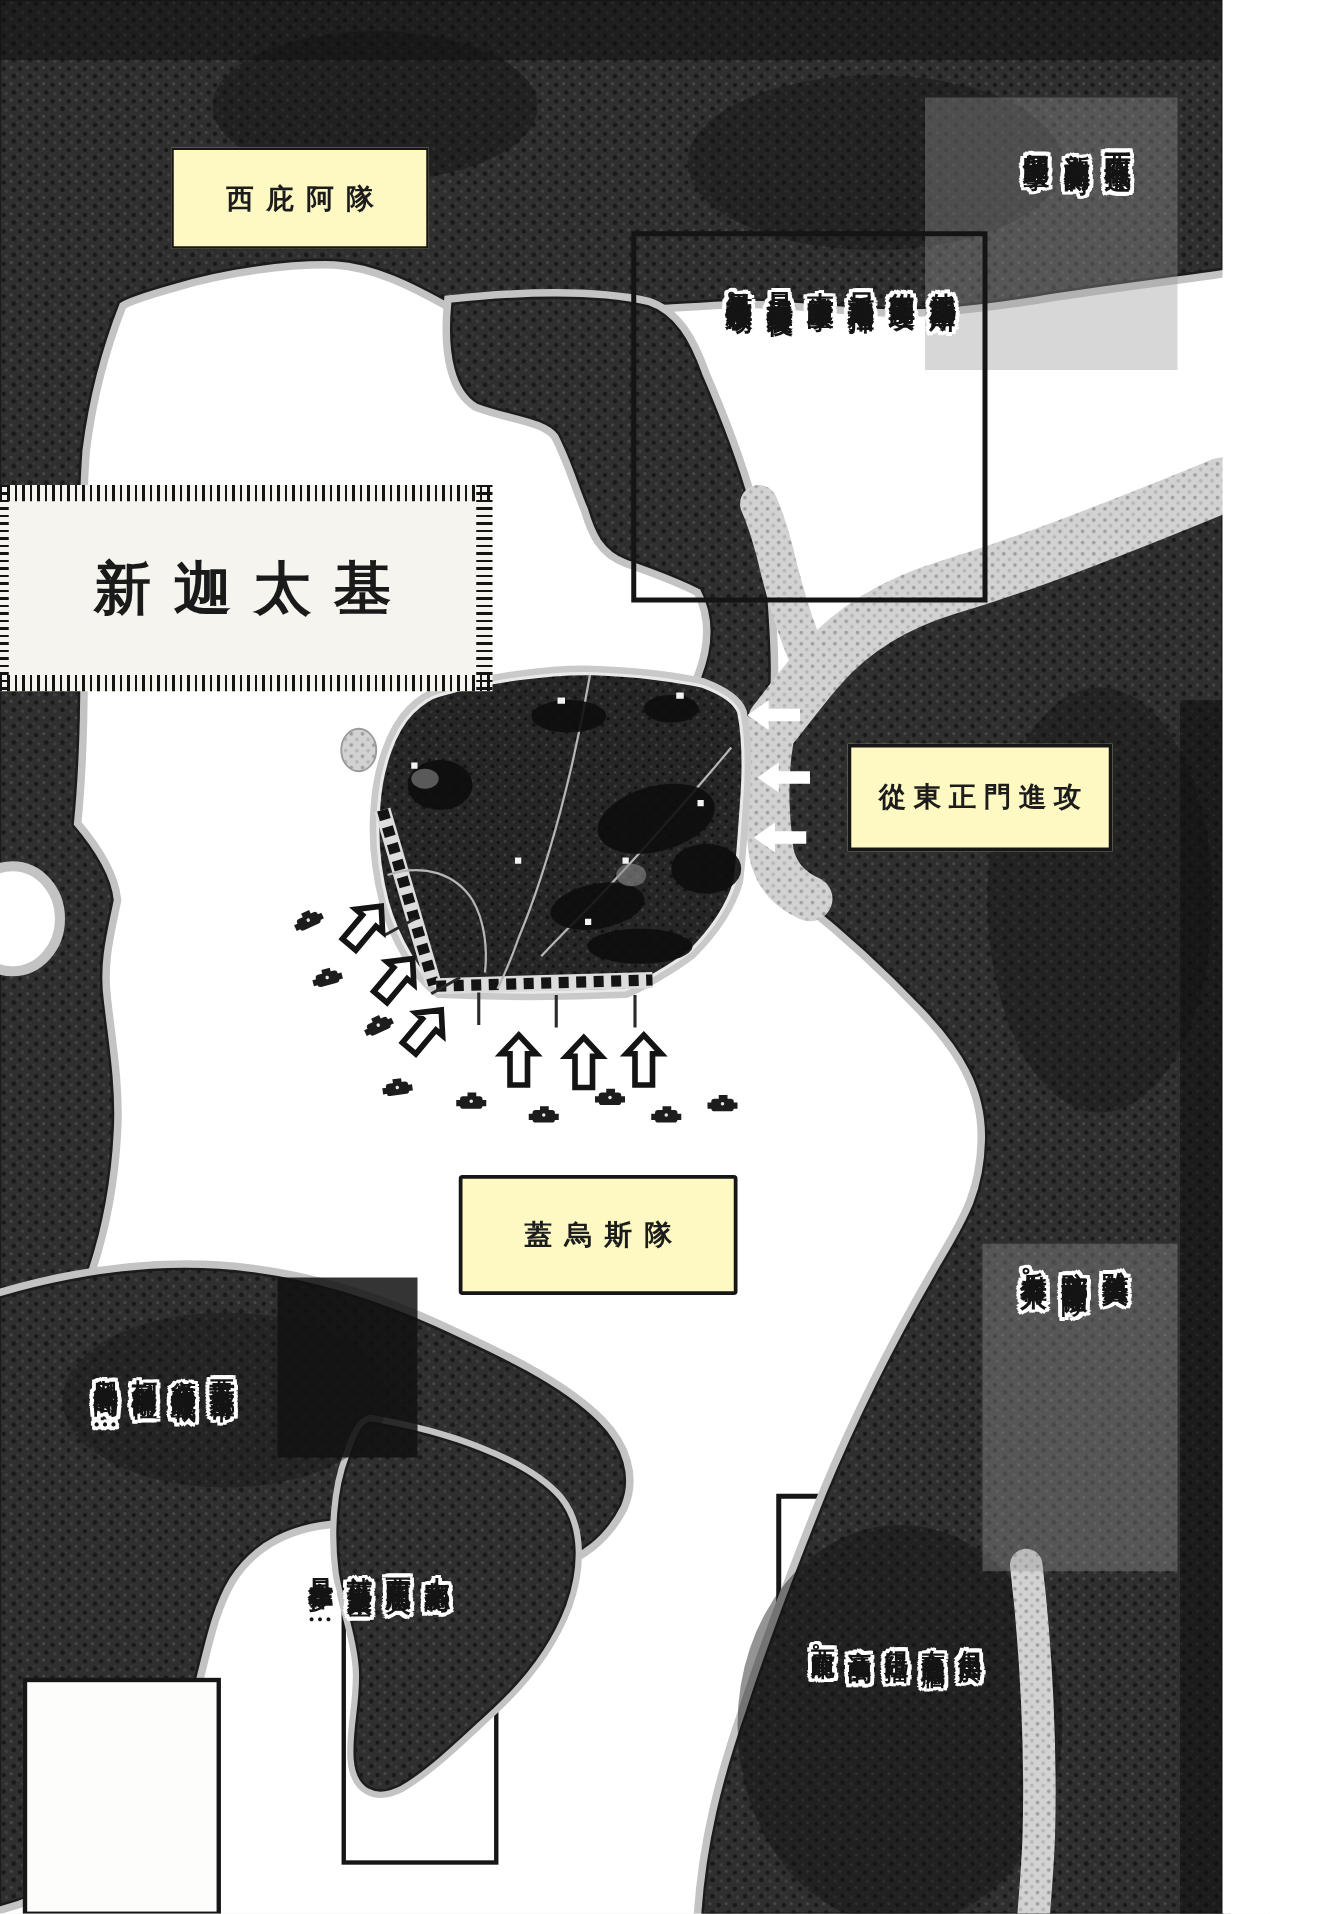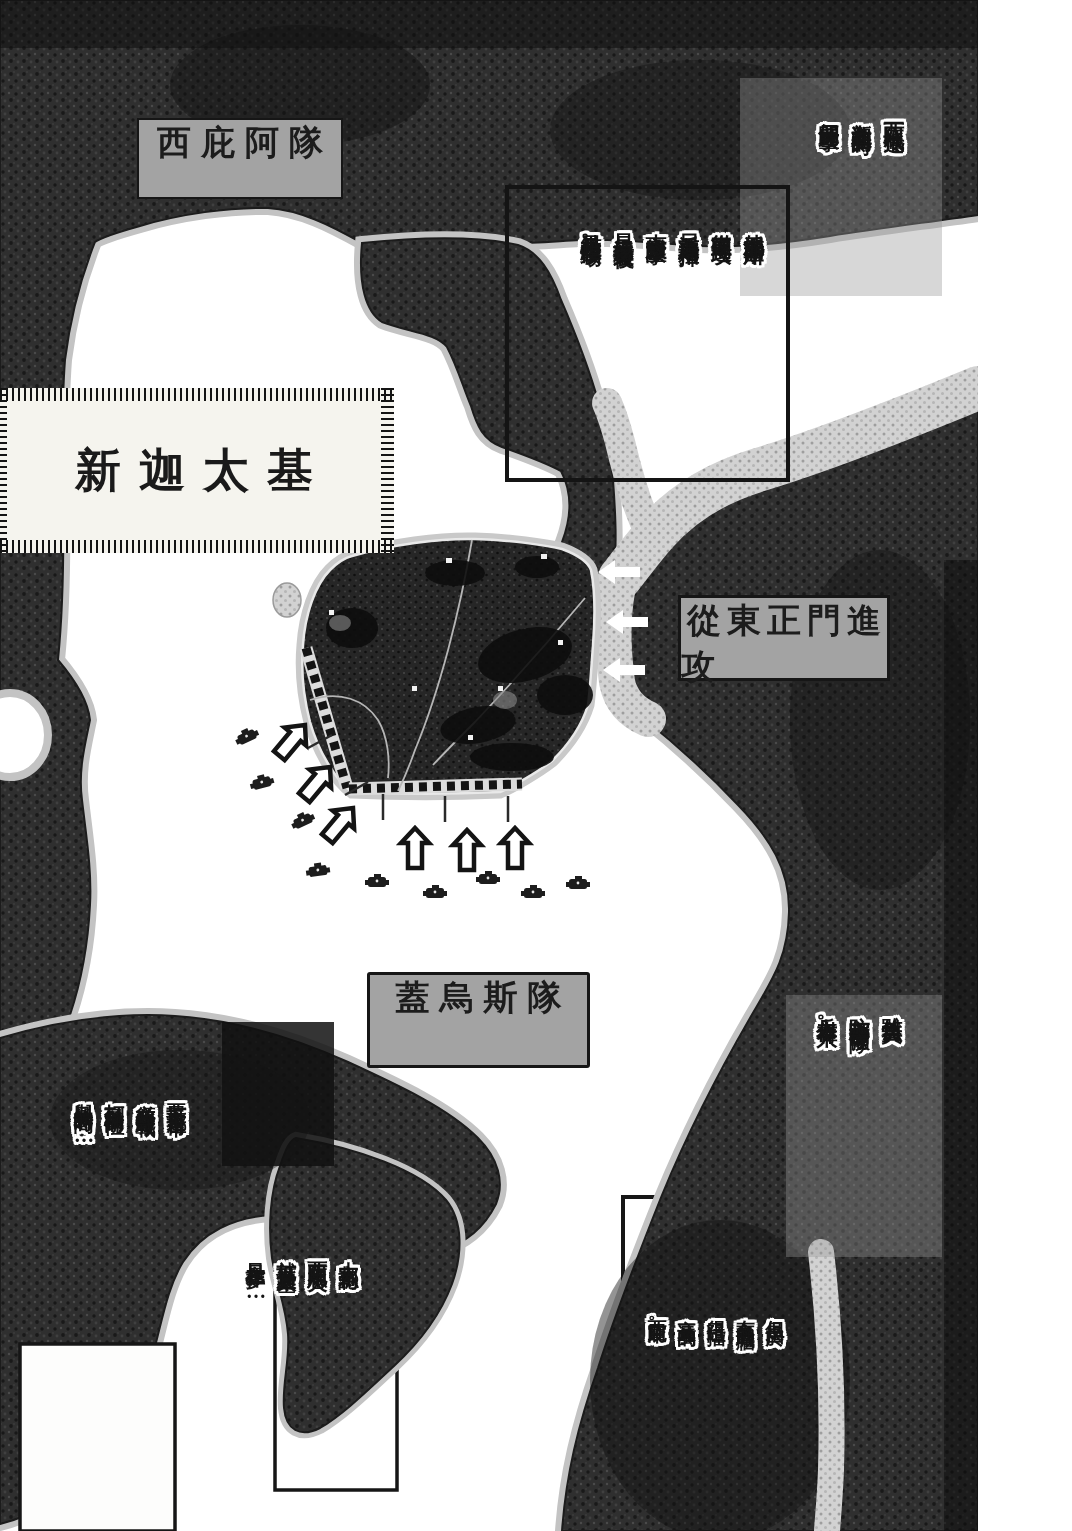--- a/index.html
+++ b/index.html
@@ -5,23 +5,23 @@
   html,body{margin:0;padding:0;background:#e8e8e8;}
   .page{
     position:relative;width:1072px;height:1531px;margin:0 auto;
     background:#ffffff;overflow:hidden;
     font-family:"Liberation Serif","DejaVu Serif",serif;
   }
   .page svg.map{position:absolute;left:0;top:0;}
 
   
   .ubox{
-    position:absolute;background:#a3a3a3;border:3px solid #161616;
-    display:flex;align-items:flex-start;justify-content:center;
-    font-weight:bold;font-size:34px;letter-spacing:10px;color:#1c1c1c;
+    position:absolute;background:#fef9c3;border:3px solid #161616;
+    display:flex;align-items:center;justify-content:center;
+    font-weight:bold;font-size:22px;letter-spacing:10px;color:#1c1c1c;
     text-indent:10px;
   }
   .ubox.thin{border-width:2px;}
   .ubox.round{border-radius:3px;}
 
   
   .banner{position:absolute;background:#f5f4ee;}
   .banner .tk{position:absolute;background-color:transparent;}
   .banner .tk.h{left:0;right:0;height:13px;
     background-image:repeating-linear-gradient(90deg,#141414 0 2px,transparent 2px 6px);}
@@ -257,21 +257,21 @@
     <div class="tk h b"></div>
     <div class="tk v l"></div>
     <div class="tk v r"></div>
     <div class="btxt">新迦太基</div>
   </div>
 
   <div class="ubox" style="left:678px;top:595px;width:206px;height:80px;letter-spacing:6px;text-indent:6px;">
     <span>從東正門進攻</span>
   </div>
 
-  <div class="ubox round" style="left:367px;top:940px;width:217px;height:90px;margin-top:32px;">
+  <div class="ubox round" style="left:367px;top:940px;width:217px;height:90px;">
     <span>蓋烏斯隊</span>
   </div>
 
   <div class="vtext" style="left:792px;top:106px;width:118px;height:235px;font-size:21px;">西庇阿一抵達
 新迦太基的同時
 便展開攻擊,</div>
 
   <div class="frame" style="left:505px;top:185px;width:277px;height:289px;">
     <div class="vtext" style="right:16px;top:28px;position:absolute;width:230px;height:250px;font-size:21px;">他派馬爾庫斯
 從東正門進攻,

